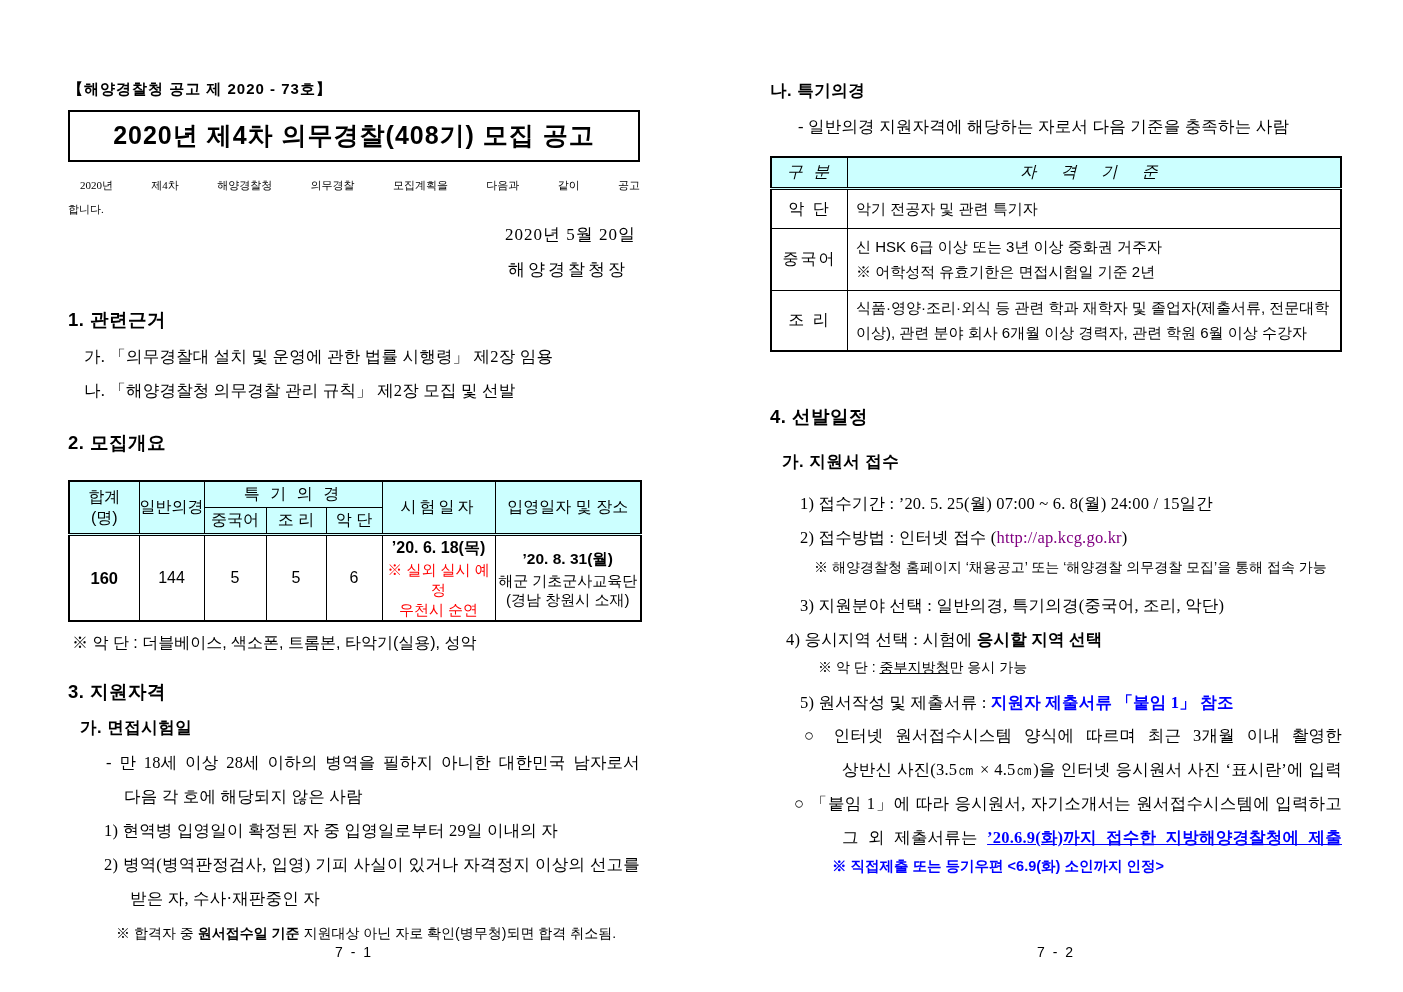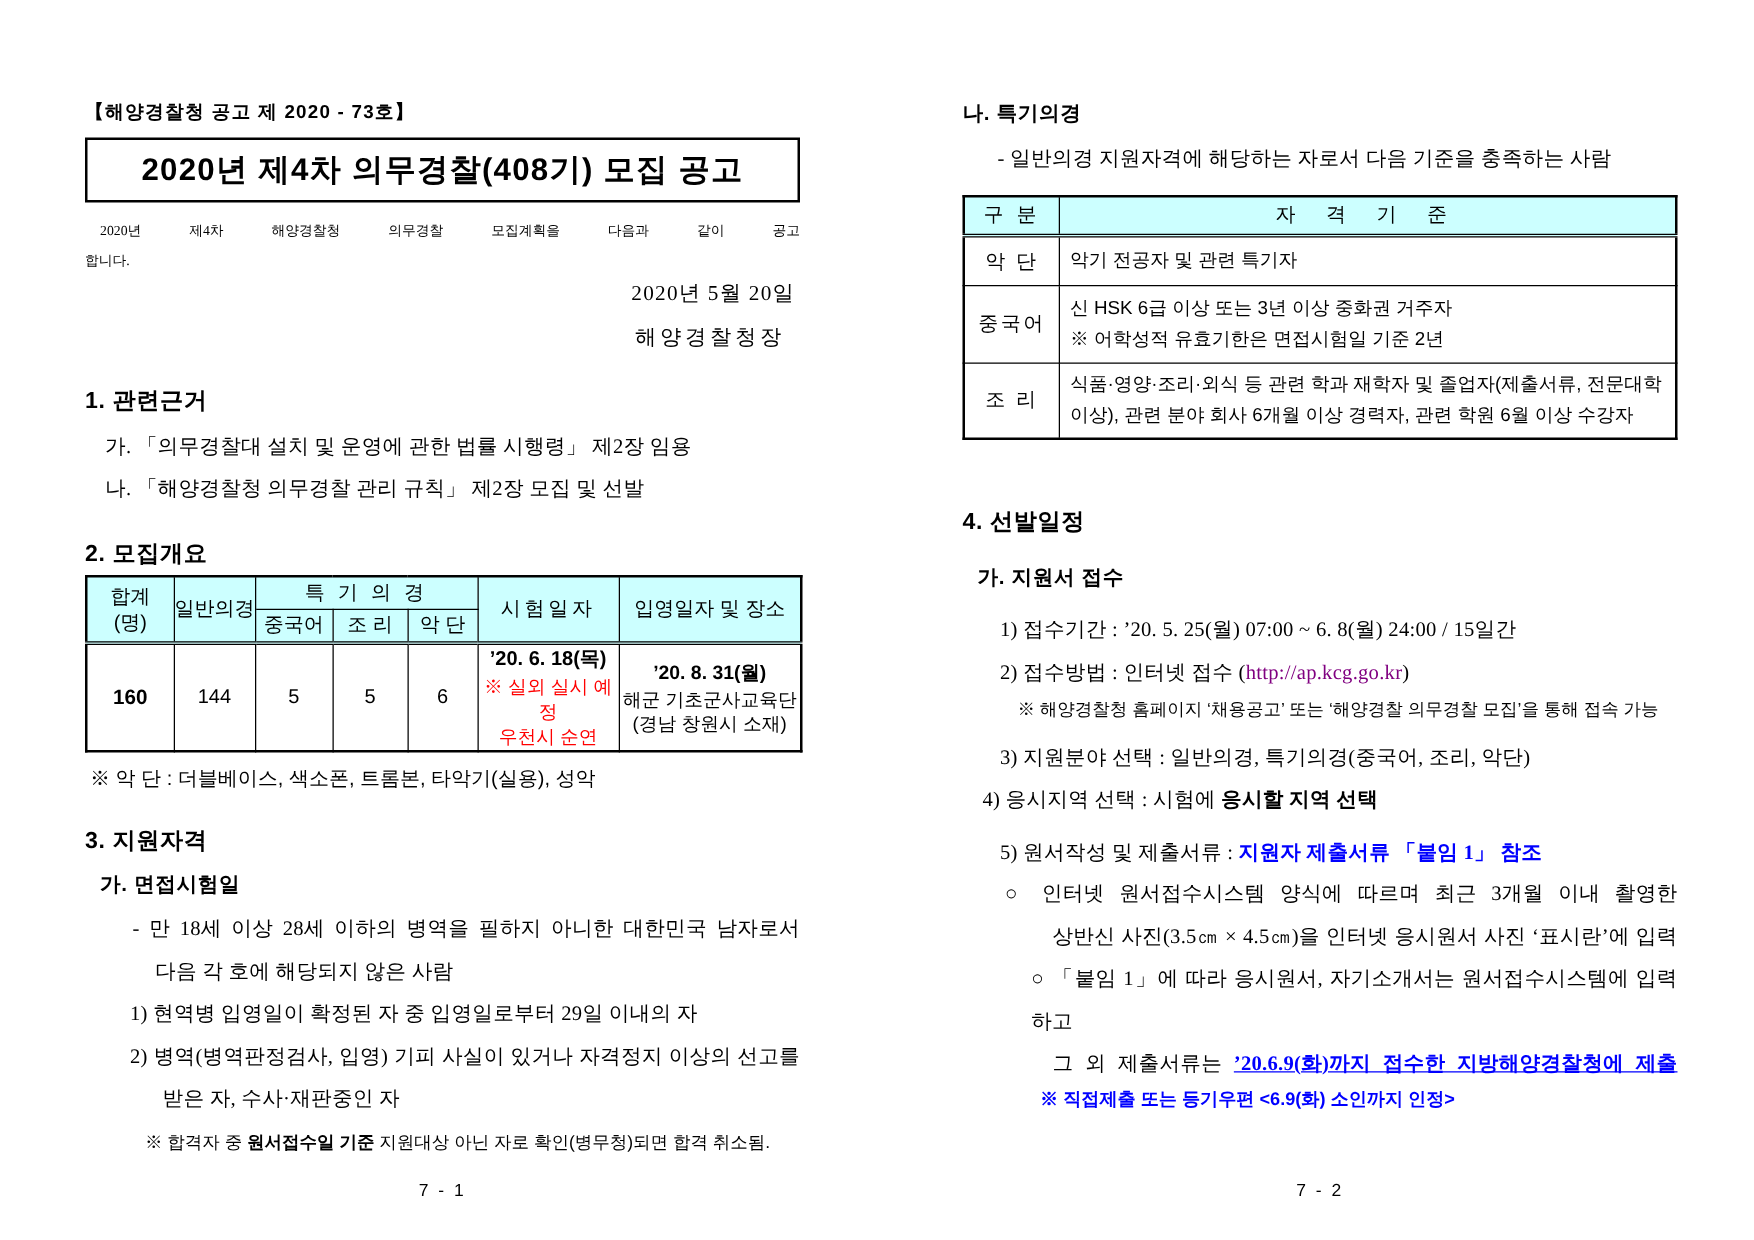--- a/index.html
+++ b/index.html
@@ -90,21 +90,21 @@
 
     <div class="date-line">2020년 5월 20일</div>
     <div class="signer-line">해양경찰청장</div>
 
     <div class="sec-h" style="margin-top:26px;">1. 관련근거</div>
     <div class="body-line" style="margin-top:8px; margin-left:16px;">가. 「의무경찰대 설치 및 운영에 관한 법률 시행령」 제2장 임용</div>
     <div class="body-line" style="margin-left:16px;">나. 「해양경찰청 의무경찰 관리 규칙」 제2장 모집 및 선발</div>
 
     <div class="sec-h" style="margin-top:22px;">2. 모집개요</div>
 
-    <table class="doc-table" style="margin-top:5px;">
+    <table class="doc-table" style="margin-top:25px;">
       <colgroup>
         <col style="width:70px;">
           <col style="width:65px;">
           <col style="width:62px;">
         <col style="width:60px;">
           <col style="width:56px;">
           <col style="width:113px;">
           <col style="width:146px;">
       </colgroup>
       <tbody>
@@ -165,21 +165,21 @@
 
     <div class="sub-h">나. 특기의경</div>
     <div class="body-line" style="margin-top:8px; margin-left:28px;">- 일반의경 지원자격에 해당하는 자로서 다음 기준을 충족하는 사람</div>
 
     <table class="doc-table" style="margin-top:12px;">
       <colgroup>
           <col style="width:76px;">
           <col style="width:490px;">
         </colgroup>
       <tbody>
-          <tr style="height:32px;">
+          <tr style="height:32px;font-style:italic;">
         <th class="dbl-bottom ls2">구 분</th>
         <th class="dbl-bottom ls6">자 격 기 준</th>
       </tr>
       <tr style="height:40px;">
         <td class="crit-label">악 단</td>
         <td class="crit-cell">악기 전공자 및 관련 특기자</td>
       </tr>
       <tr style="height:62px;">
         <td class="crit-label">중국어</td>
         <td class="crit-cell">
@@ -202,29 +202,32 @@
     <div class="body-line" style="margin-left:30px;">
       <span>2) 접수방법 : 인터넷 접수 (</span><span class="purple">http://ap.kcg.go.kr</span><span>)</span>
     </div>
     <div class="sans small-note" style="margin-left:44px; margin-top:0px; line-height:1.9;">※ 해양경찰청 홈페이지 ‘채용공고’ 또는 ‘해양경찰 의무경찰 모집’을 통해 접속 가능</div>
 
     <div class="body-line" style="margin-top:8px; margin-left:30px;">3) 지원분야 선택 : 일반의경, 특기의경(중국어, 조리, 악단)</div>
 
     <div class="body-line" style="margin-left:16px;">
       <span>4) 응시지역 선택 : 시험에 </span><span style="font-weight:bold;">응시할 지역 선택</span>
     </div>
+    <div class="sans small-note" style="margin-left:48px; line-height:1.5;">
+      <span>※  악  단 : </span><span class="ul">중부지방청</span><span>만 응시 가능</span>
+    </div>
 
     <div class="body-line" style="margin-top:8px; margin-left:30px;">
       <span>5) 원서작성 및 제출서류 : </span><span class="blue-b">지원자 제출서류 「붙임 1」 참조</span>
     </div>
 
     <div class="body-line jfull" style="margin-left:34px;">○ 인터넷 원서접수시스템 양식에 따르며 최근 3개월 이내 촬영한</div>
     <div class="body-line jfull" style="margin-left:72px;">상반신 사진(3.5㎝ × 4.5㎝)을 인터넷 응시원서 사진 ‘표시란’에 입력</div>
 
-    <div class="body-line jfull" style="margin-left:55px;">○ 「붙임 1」에 따라 응시원서, 자기소개서는 원서접수시스템에 입력하고</div>
+    <div class="body-line jfull" style="margin-left:24px;">○ 「붙임 1」에 따라 응시원서, 자기소개서는 원서접수시스템에 입력하고</div>
     <div class="body-line jfull" style="margin-left:72px;">
       <span>그 외 제출서류는 </span><span class="blue-bu">’20.6.9(화)까지 접수한 지방해양경찰청에 제출</span>
     </div>
 
     <div class="sans small-note blue-b" style="margin-left:62px; margin-top:2px; font-size:14.5px;">※  직접제출 또는 등기우편 &lt;6.9(화) 소인까지 인정&gt;</div>
 
     <div class="page-no">7 - 2</div>
   </div>
 
 </div>

